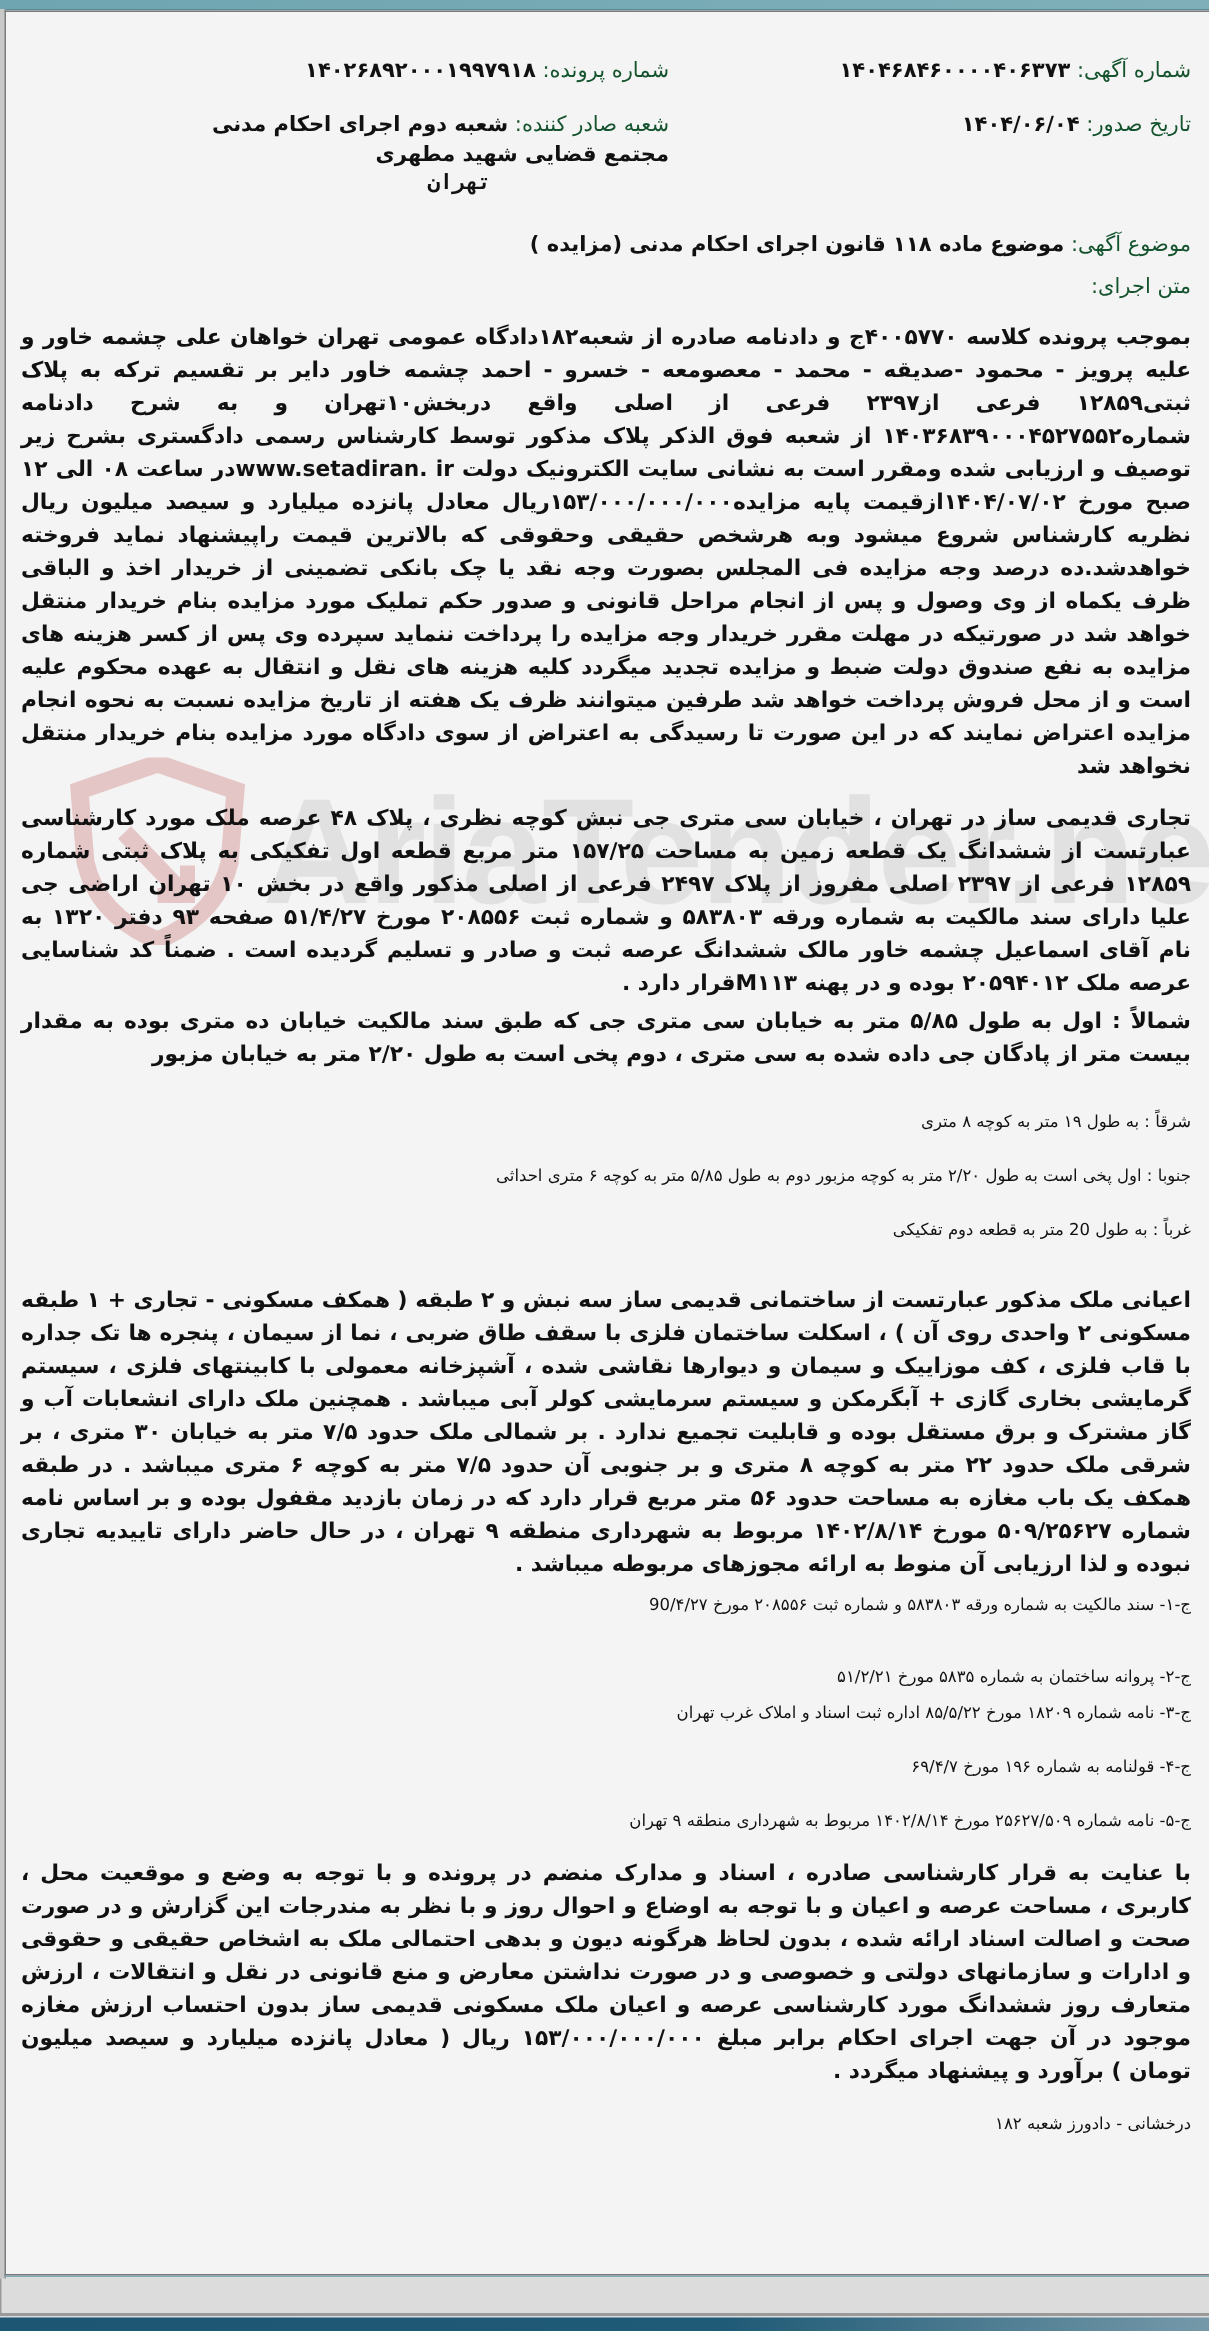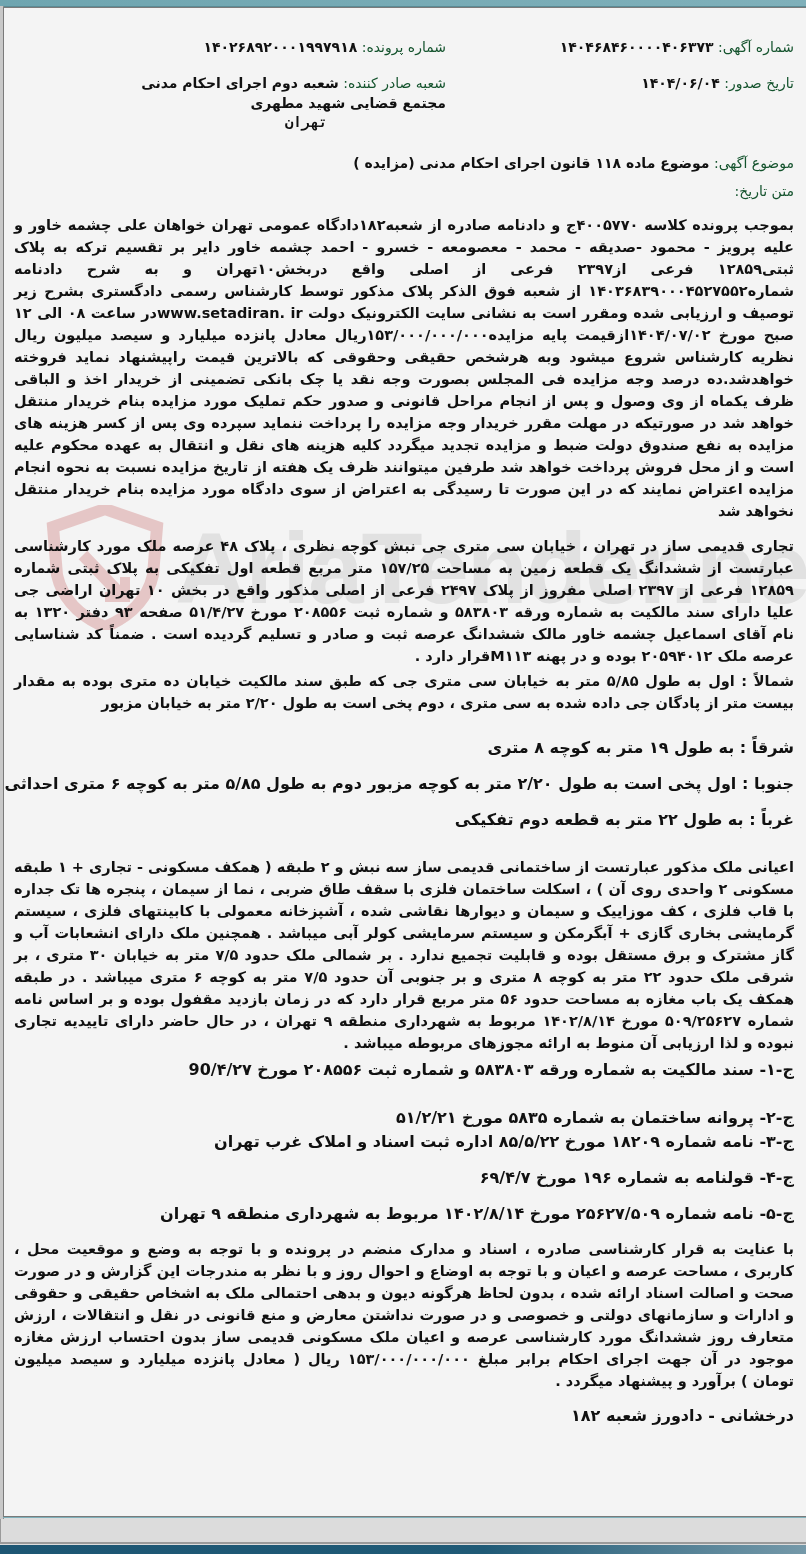--- a/index.html
+++ b/index.html
@@ -104,22 +104,22 @@
       text-align: justify;
       text-align-last: right;
     }
     .p1 { top: 214px; }
     .p2 { top: 535px; }
     .p3 { top: 670px; }
     .single {
       position: absolute;
       right: 12px;
       direction: rtl;
-      font-size: 16px;
-      font-weight: bold;
+      font-size: 11px;
+      font-weight: normal;
       color: #111;
       white-space: nowrap;
       line-height: 22px;
     }
     .s-east { top: 737px; }
     .s-south { top: 773px; }
     .s-west { top: 809px; }
     .p4 { top: 856px; }
     .doc-item { right: 12px; }
     .d1 { top: 1059px; }
@@ -187,29 +187,29 @@
   <span class="value">شعبه دوم اجرای احکام مدنی مجتمع قضایی شهید مطهری</span>
   <span class="value cont">تهران</span>
 </div>
 
 <div class="meta subject">
   <span class="label">موضوع آگهی:</span>
   <span class="value">موضوع ماده ۱۱۸ قانون اجرای احکام مدنی (مزایده )</span>
 </div>
 
 <div class="meta body-label">
-  <span class="label">متن تاریخ:</span>
+  <span class="label">متن اجرای:</span>
 </div>
 
 <div class="text-block p1">بموجب پرونده کلاسه ۴۰۰۵۷۷۰ج و دادنامه صادره از شعبه۱۸۲دادگاه عمومی تهران خواهان علی چشمه خاور و علیه  پرویز - محمود -صدیقه - محمد - معصومعه  - خسرو - احمد  چشمه خاور  دایر بر  تقسیم ترکه   به پلاک ثبتی۱۲۸۵۹ فرعی از۲۳۹۷ فرعی از اصلی واقع دربخش۱۰تهران و به شرح دادنامه شماره۱۴۰۳۶۸۳۹۰۰۰۴۵۲۷۵۵۲ از شعبه فوق الذکر پلاک مذکور توسط کارشناس رسمی دادگستری بشرح زیر توصیف و ارزیابی شده ومقرر است به نشانی سایت الکترونیک دولت www.setadiran. irدر ساعت ۰۸ الی ۱۲ صبح مورخ ۱۴۰۴/۰۷/۰۲ازقیمت پایه مزایده۱۵۳/۰۰۰/۰۰۰/۰۰۰ریال معادل پانزده میلیارد و سیصد میلیون ریال  نظریه کارشناس شروع میشود وبه هرشخص حقیقی وحقوقی که بالاترین قیمت راپیشنهاد نماید فروخته خواهدشد.ده درصد وجه مزایده فی المجلس بصورت وجه نقد یا چک بانکی تضمینی از خریدار اخذ و الباقی ظرف یکماه از وی وصول و پس از انجام مراحل قانونی و صدور حکم تملیک مورد مزایده بنام خریدار منتقل خواهد شد در صورتیکه در مهلت مقرر خریدار وجه مزایده را پرداخت ننماید سپرده وی پس از کسر هزینه های مزایده به نفع صندوق دولت ضبط و مزایده تجدید میگردد کلیه هزینه های نقل و انتقال به عهده محکوم علیه است و از محل فروش پرداخت خواهد شد طرفین میتوانند ظرف یک هفته از تاریخ مزایده نسبت به نحوه انجام مزایده اعتراض نمایند که در این صورت تا رسیدگی به اعتراض از سوی دادگاه مورد مزایده بنام خریدار منتقل نخواهد شد</div>
 <div class="text-block p2"> تجاری قدیمی ساز  در تهران ، خیابان سی متری جی  نبش کوچه نظری ، پلاک ۴۸ عرصه ملک مورد کارشناسی عبارتست از ششدانگ یک قطعه زمین به مساحت ۱۵۷/۲۵ متر مربع قطعه اول تفکیکی به پلاک ثبتی شماره ۱۲۸۵۹ فرعی از ۲۳۹۷ اصلی مفروز از پلاک ۲۴۹۷ فرعی از اصلی مذکور واقع در بخش ۱۰ تهران اراضی جی علیا دارای سند مالکیت به شماره ورقه ۵۸۳۸۰۳ و شماره ثبت ۲۰۸۵۵۶ مورخ ۵۱/۴/۲۷ صفحه ۹۳ دفتر ۱۳۲۰ به نام آقای اسماعیل چشمه خاور مالک ششدانگ عرصه ثبت و صادر و تسلیم گردیده است . ضمناً کد شناسایی عرصه ملک ۲۰۵۹۴۰۱۲ بوده و در پهنه  M۱۱۳قرار دارد .</div>
 <div class="text-block p3">شمالاً : اول به طول ۵/۸۵ متر به خیابان سی متری جی که طبق سند مالکیت خیابان ده متری بوده به مقدار بیست متر از پادگان جی داده شده به سی متری ، دوم پخی است به طول ۲/۲۰ متر به خیابان مزبور</div>
 <div class="single s-east">شرقاً : به طول ۱۹ متر به کوچه ۸ متری</div>
 <div class="single s-south">جنوبا : اول پخی است به طول ۲/۲۰ متر به کوچه مزبور دوم به طول ۵/۸۵ متر به کوچه ۶ متری احداثی</div>
-<div class="single s-west">غرباً : به طول ۲۲ متر به قطعه دوم تفکیکی</div>
+<div class="single s-west">غرباً : به طول 20 متر به قطعه دوم تفکیکی</div>
 <div class="text-block p4">اعیانی ملک مذکور عبارتست از ساختمانی قدیمی ساز سه نبش و ۲ طبقه ( همکف مسکونی - تجاری + ۱ طبقه مسکونی ۲ واحدی روی آن ) ، اسکلت ساختمان فلزی با سقف طاق ضربی ، نما از سیمان ، پنجره ها تک جداره با قاب فلزی ، کف موزاییک و سیمان و دیوارها نقاشی شده ، آشپزخانه معمولی با کابینتهای فلزی ، سیستم گرمایشی بخاری گازی + آبگرمکن و سیستم سرمایشی کولر آبی میباشد . همچنین ملک دارای انشعابات آب و گاز مشترک و برق مستقل بوده و قابلیت تجمیع ندارد . بر شمالی ملک حدود ۷/۵ متر به خیابان ۳۰ متری ، بر شرقی ملک حدود ۲۲ متر به کوچه ۸ متری و بر جنوبی آن حدود ۷/۵ متر به کوچه ۶ متری میباشد . در طبقه همکف یک باب مغازه به مساحت حدود ۵۶ متر مربع قرار دارد که در زمان بازدید مقفول بوده و بر اساس نامه شماره ۵۰۹/۲۵۶۲۷ مورخ ۱۴۰۲/۸/۱۴ مربوط به شهرداری منطقه ۹ تهران ، در حال حاضر دارای تاییدیه تجاری نبوده و لذا ارزیابی آن منوط به ارائه مجوزهای مربوطه میباشد .</div>
 
 <div class="single doc-item d1">ج-۱- سند مالکیت به شماره ورقه ۵۸۳۸۰۳ و شماره ثبت ۲۰۸۵۵۶ مورخ 90/۴/۲۷</div>
 <div class="single doc-item d2">ج-۲- پروانه ساختمان به شماره ۵۸۳۵ مورخ ۵۱/۲/۲۱</div>
 <div class="single doc-item d3">ج-۳- نامه شماره ۱۸۲۰۹ مورخ ۸۵/۵/۲۲ اداره ثبت اسناد و املاک غرب تهران</div>
 <div class="single doc-item d4">ج-۴- قولنامه به شماره ۱۹۶ مورخ ۶۹/۴/۷</div>
 <div class="single doc-item d5">ج-۵- نامه شماره ۲۵۶۲۷/۵۰۹ مورخ ۱۴۰۲/۸/۱۴ مربوط به شهرداری منطقه ۹ تهران</div>
 
 <div class="text-block p5">با عنایت به قرار کارشناسی صادره ، اسناد و مدارک منضم در پرونده و با توجه به وضع و موقعیت محل ، کاربری ، مساحت عرصه و اعیان و با توجه به اوضاع و احوال روز و با نظر به مندرجات این گزارش و در صورت صحت و اصالت اسناد ارائه شده ، بدون لحاظ هرگونه دیون و بدهی احتمالی ملک به اشخاص حقیقی و حقوقی و ادارات و سازمانهای دولتی و خصوصی و در صورت نداشتن معارض و منع قانونی در نقل و انتقالات ، ارزش متعارف روز ششدانگ مورد کارشناسی  عرصه و اعیان ملک مسکونی قدیمی ساز بدون احتساب ارزش مغازه موجود در آن  جهت اجرای احکام برابر مبلغ ۱۵۳/۰۰۰/۰۰۰/۰۰۰ ریال ( معادل پانزده میلیارد و سیصد میلیون تومان ) برآورد و پیشنهاد میگردد .</div>
 <div class="single signature">درخشانی - دادورز شعبه ۱۸۲</div>

